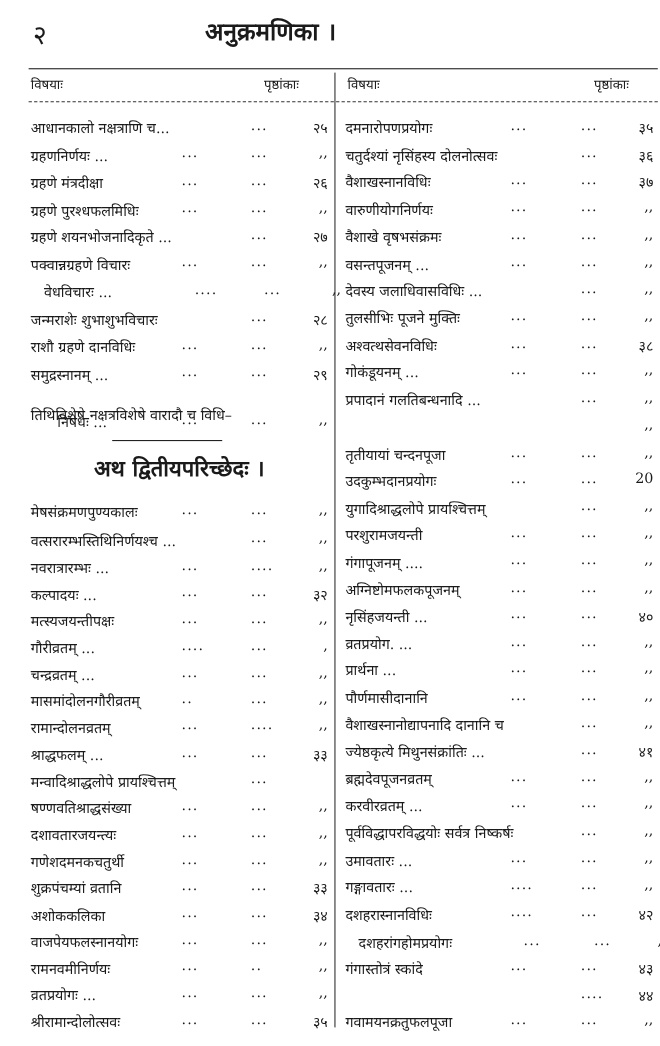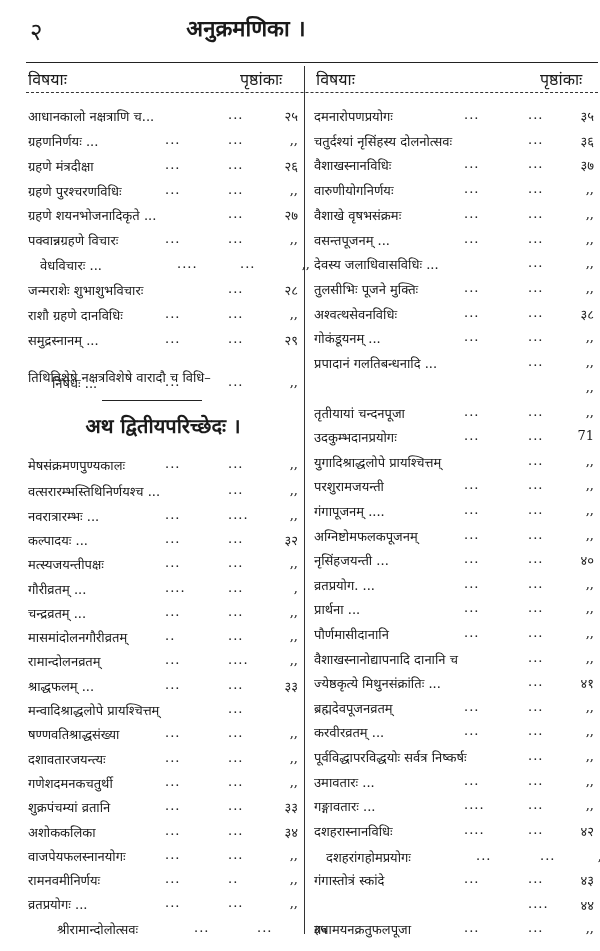--- a/index.html
+++ b/index.html
@@ -4,21 +4,21 @@
   <style>
     html, body { margin:0; padding:0; }
     body {
       width:600px; height:951px; background:#ffffff; position:relative; overflow:hidden;
       font-family:"DejaVu Serif", serif; color:#1a1a1a;
     }
     .pageno { position:absolute; left:30px; top:14px; font-size:24px; }
     .title { position:absolute; left:0; width:492px; top:12px; text-align:center; font-size:22px; font-weight:bold; }
     .rule { position:absolute; left:26px; width:572px; height:0; border-top:1.5px solid #222; }
     .rule.dash { border-top:1.5px dashed #333; }
-    .hdr { position:absolute; top:68px; font-size:16px; }
+    .hdr { position:absolute; top:68px; font-size:12px; }
     .vline { position:absolute; left:304px; top:66px; width:0; height:868px; border-left:1.5px solid #333; }
     .col { position:absolute; top:0; }
     .row { position:absolute; height:22px; font-size:13px; white-space:nowrap; }
     .row .txt { position:absolute; left:0; top:0; }
     .row .d1, .row .d2 { position:absolute; top:0; letter-spacing:1px; }
     .row .pg { position:absolute; top:0; text-align:right; width:30px; }
     .left .row { left:28px; width:270px; }
     .left .row .d1 { left:137px; }
     .left .row .d2 { left:200px; }
     .left .row .pg { left:240px; }
@@ -56,21 +56,21 @@
       <span class="d2">...</span>
       <span class="pg">,,</span>
     </div>
     <div class="row" style="top: 157px;">
       <span class="txt">ग्रहणे मंत्रदीक्षा</span>
       <span class="d1">...</span>
       <span class="d2">...</span>
       <span class="pg">२६</span>
     </div>
     <div class="row" style="top: 182px;">
-      <span class="txt">ग्रहणे पुरश्चरणविधिः</span>
+      <span class="txt">ग्रहणे पुरश्धफलमिधिः</span>
       <span class="d1">...</span>
       <span class="d2">...</span>
       <span class="pg">,,</span>
     </div>
     <div class="row" style="top: 206px;">
       <span class="txt">ग्रहणे शयनभोजनादिकृते ...</span>
       <span class="d1"></span>
       <span class="d2">...</span>
       <span class="pg">२७</span>
     </div>
@@ -225,21 +225,21 @@
       <span class="d1">...</span>
       <span class="d2">..</span>
       <span class="pg">,,</span>
     </div>
     <div class="row" style="top: 895px;">
       <span class="txt">व्रतप्रयोगः   ...</span>
       <span class="d1">...</span>
       <span class="d2">...</span>
       <span class="pg">,,</span>
     </div>
-    <div class="row" style="top: 920px; margin-left: 29px;">
+    <div class="row" style="top: 920px;">
       <span class="txt">श्रीरामान्दोलोत्सवः</span>
       <span class="d1">...</span>
       <span class="d2">...</span>
       <span class="pg">३५</span>
     </div>
   </div>
 <div class="col right" id="rightcol">
     <div class="row" style="top: 107px;">
       <span class="txt">दमनारोपणप्रयोगः</span>
       <span class="d1">...</span>
@@ -314,21 +314,21 @@
     <div class="row" style="top: 404px;">
       <span class="txt">तृतीयायां चन्दनपूजा</span>
       <span class="d1">...</span>
       <span class="d2">...</span>
       <span class="pg">,,</span>
     </div>
     <div class="row" style="top: 428px;">
       <span class="txt">उदकुम्भदानप्रयोगः</span>
       <span class="d1">...</span>
       <span class="d2">...</span>
-      <span class="pg">71</span>
+      <span class="pg">20</span>
     </div>
     <div class="row" style="top: 453px;">
       <span class="txt">युगादिश्राद्धलोपे प्रायश्चित्तम्</span>
       <span class="d1"></span>
       <span class="d2">...</span>
       <span class="pg">,,</span>
     </div>
     <div class="row" style="top: 477px;">
       <span class="txt">परशुरामजयन्ती</span>
       <span class="d1">...</span>

